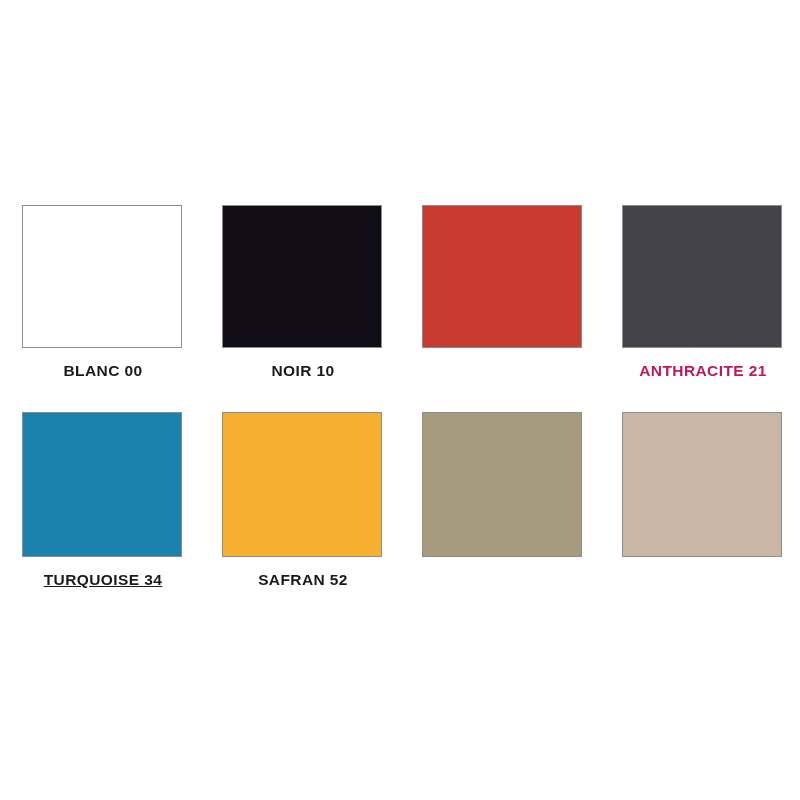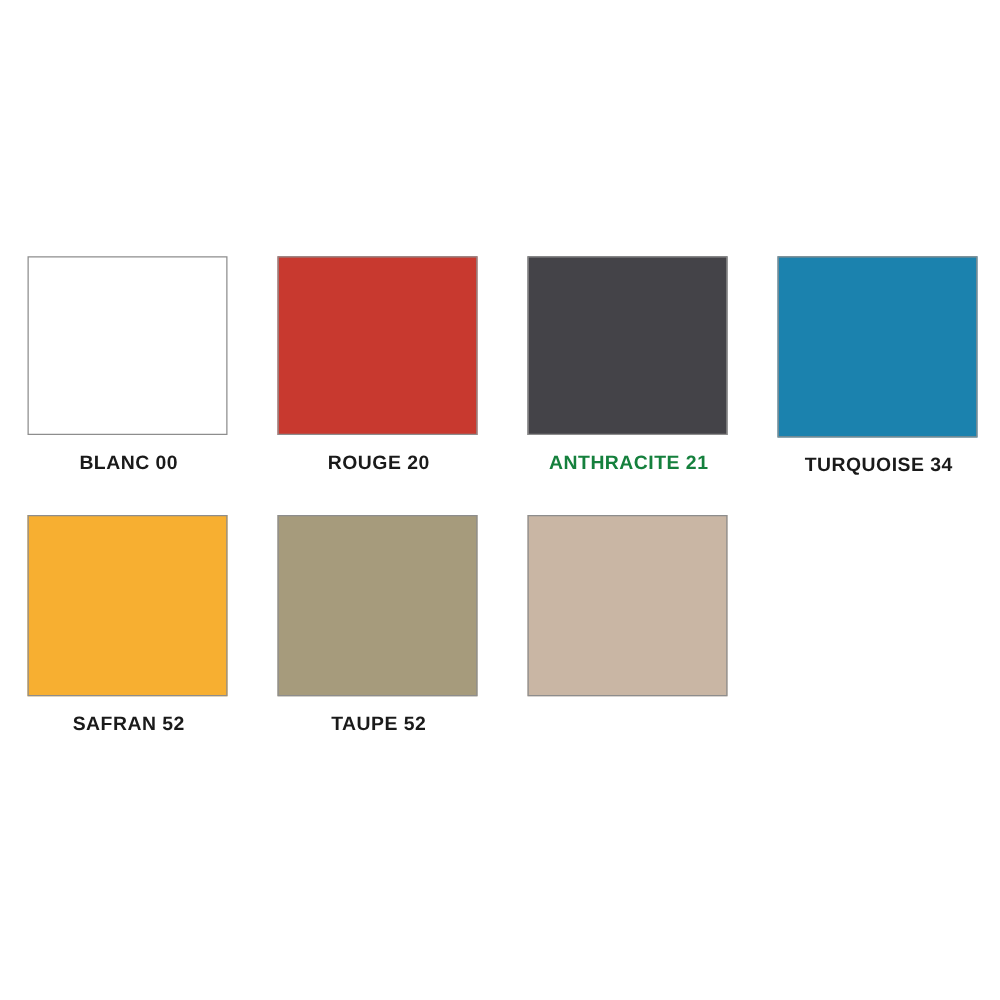--- a/index.html
+++ b/index.html
@@ -73,44 +73,46 @@
 <body style="background-color: rgb(255, 255, 255);">
 
 <div id="swatch-chart">
   <div class="swatch-grid">
 
     <div class="swatch-cell row-1">
       <div class="swatch-chip" style="background-color: rgb(255, 255, 255); border-color: rgb(141, 141, 141);"></div>
       <div class="swatch-label" style="color: rgb(26, 26, 26);">BLANC 00</div>
     </div>
 
+    <div class="swatch-cell row-1">
+      <div class="swatch-chip" style="background-color: rgb(17, 13, 22); border-color: rgb(141, 141, 141);"></div>
+      <div class="swatch-label" style="color: rgb(26, 26, 26);">NOIR 10</div>
+    </div>
 
     <div class="swatch-cell row-1">
       <div class="swatch-chip" style="background-color: rgb(200, 57, 47); border-color: rgb(141, 141, 141);"></div>
-      <div class="swatch-label" style="color: rgb(26, 26, 26);">ROUGE 20</div>
     </div>
 
     <div class="swatch-cell row-1">
       <div class="swatch-chip" style="background-color: rgb(68, 67, 72); border-color: rgb(141, 141, 141);"></div>
-      <div class="swatch-label" style="color: #15803d;">ANTHRACITE 21</div>
+      <div class="swatch-label" style="color: #be185d;">ANTHRACITE 21</div>
     </div>
 
     <div class="swatch-cell row-2">
       <div class="swatch-chip" style="background-color: rgb(27, 130, 174); border-color: rgb(141, 141, 141);"></div>
-      <div class="swatch-label" style="color: rgb(26, 26, 26);">TURQUOISE 34</div>
+      <div class="swatch-label" style="color: rgb(26, 26, 26); text-decoration: underline;">TURQUOISE 34</div>
     </div>
 
     <div class="swatch-cell row-2">
       <div class="swatch-chip" style="background-color: rgb(247, 175, 49); border-color: rgb(141, 141, 141);"></div>
       <div class="swatch-label" style="color: rgb(26, 26, 26);">SAFRAN 52</div>
     </div>
 
     <div class="swatch-cell row-2">
       <div class="swatch-chip" style="background-color: rgb(166, 155, 124); border-color: rgb(141, 141, 141);"></div>
-      <div class="swatch-label" style="color: rgb(26, 26, 26);">TAUPE 52</div>
     </div>
 
     <div class="swatch-cell row-2">
       <div class="swatch-chip" style="background-color: rgb(201, 182, 164); border-color: rgb(141, 141, 141);"></div>
     </div>
 
   </div>
 </div>
 
 </body></html>

